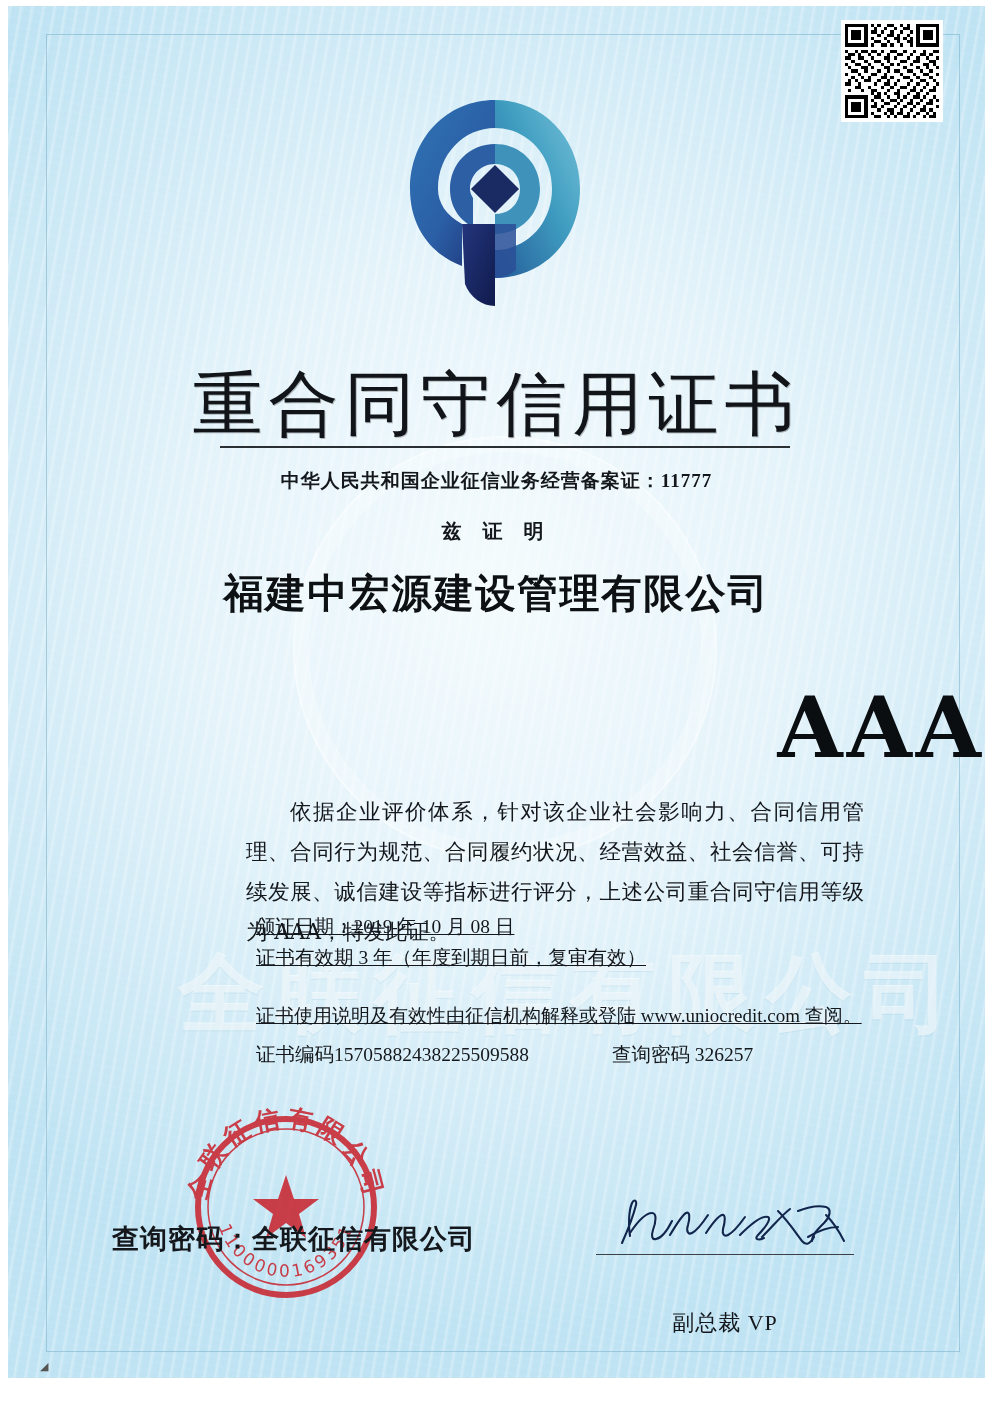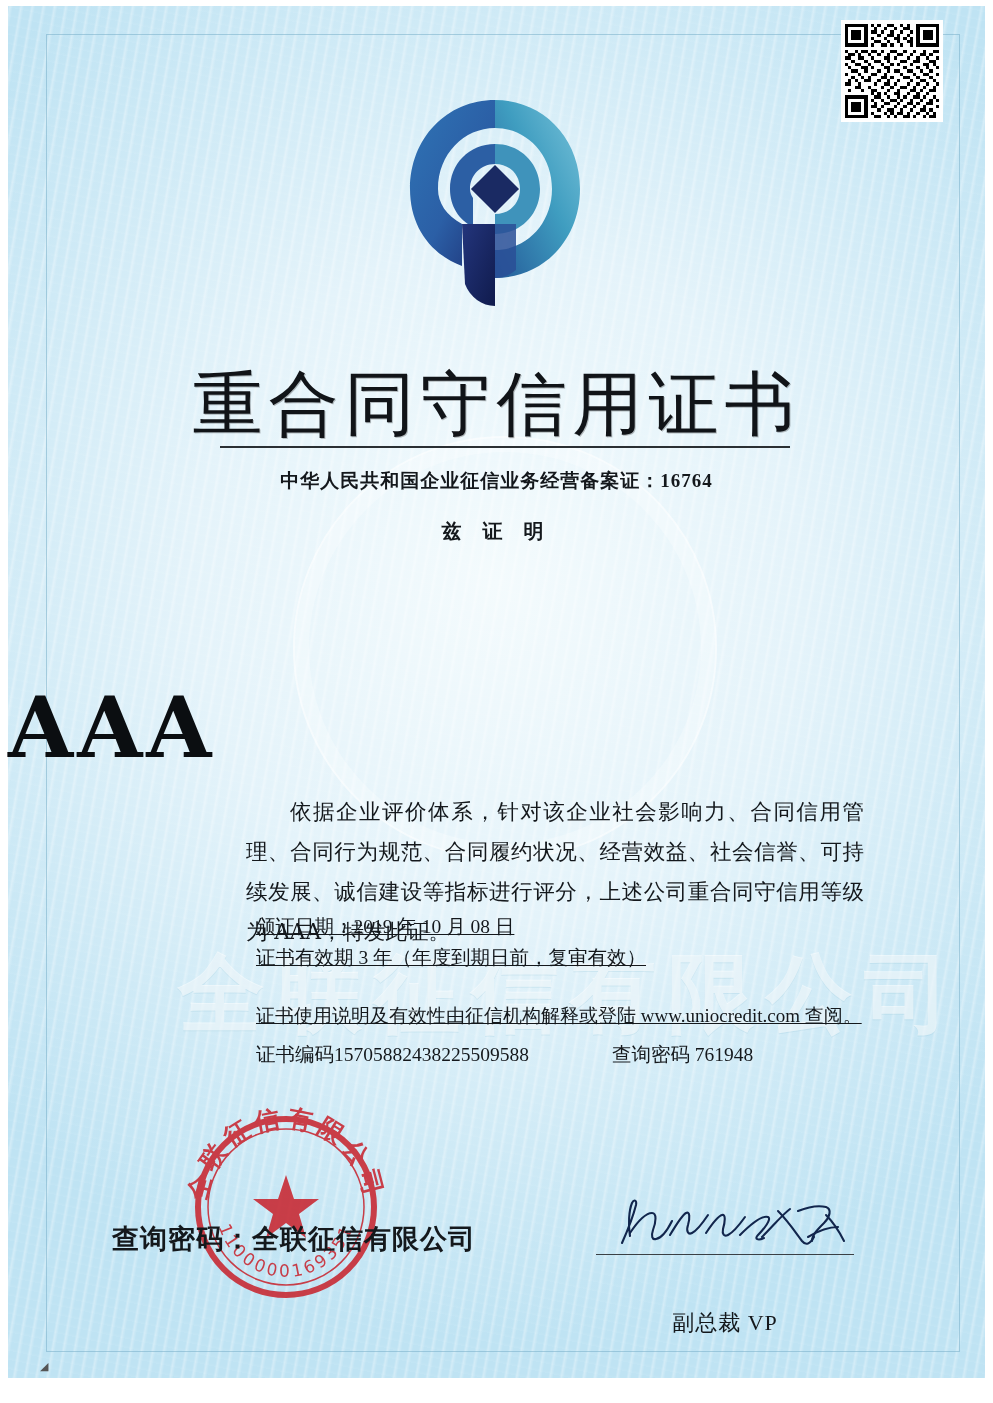--- a/index.html
+++ b/index.html
@@ -157,21 +157,21 @@
     text-align: center;
     font-size: 23px;
     font-weight: bold;
     letter-spacing: 2px;
     color: #14181c;
   }
   .grade {
     position: absolute;
     left: 0; right: 0;
     top: 672px;
-    text-align: left;
+    text-align: right;
     font-size: 84px;
     font-weight: bold;
     letter-spacing: 4px;
     color: #0b0e11;
     font-family: "DejaVu Serif", "Liberation Serif", serif;
   }
 
   
   .body-text {
     position: absolute;
@@ -535,36 +535,37 @@
 
         <rect x="86" y="78" width="34" height="34" transform="rotate(45 103 95)" fill="#1a2a63"></rect>
 
         <path d="M70 130 L103 130 L103 212 C90 212 78 203 73 190 Z" fill="url(#gTail)"></path>
         <path d="M103 130 L124 130 L124 176 C118 181 111 184 103 184 Z" fill="#2a4f96" opacity="0.85"></path>
       </svg>
     </div>
 
     <div class="title">重合同守信用证书</div>
     <div class="title-rule"></div>
-    <div class="reg-line">中华人民共和国企业征信业务经营备案证：16764</div>
+    <div class="reg-line">中华人民共和国企业征信业务经营备案证：11777</div>
     <div class="hereby">兹 证 明</div>
+    <div class="company">福建中宏源建设管理有限公司</div>
     <div class="grade">AAA</div>
 
     <div class="body-text">依据企业评价体系，针对该企业社会影响力、合同信用管理、合同行为规范、合同履约状况、经营效益、社会信誉、可持续发展、诚信建设等指标进行评分，上述公司重合同守信用等级为 AAA，特发此证。</div>
 
     <div class="meta">
       <div>颁证日期：2019 年 10 月 08 日</div>
       <div>证书有效期 3 年（年度到期日前，复审有效）</div>
     </div>
 
     <div class="meta-note">证书使用说明及有效性由征信机构解释或登陆 www.uniocredit.com 查阅。</div>
 
     <div class="codes">
       <span class="code-no">证书编码15705882438225509588</span>
-      <span class="code-pw">查询密码 761948</span>
+      <span class="code-pw">查询密码 326257</span>
     </div>
 
     <div class="seal">
       <svg viewBox="0 0 212 212" aria-hidden="true">
         <defs>
           <path id="sealTop" d="M 26 106 A 80 80 0 0 1 186 106"></path>
           <path id="sealBottom" d="M 36 106 A 70 70 0 0 0 176 106"></path>
         </defs>
         <g opacity="0.85">
           <circle cx="106" cy="106" r="88" fill="none" stroke="#c8202a" stroke-width="6"></circle>

